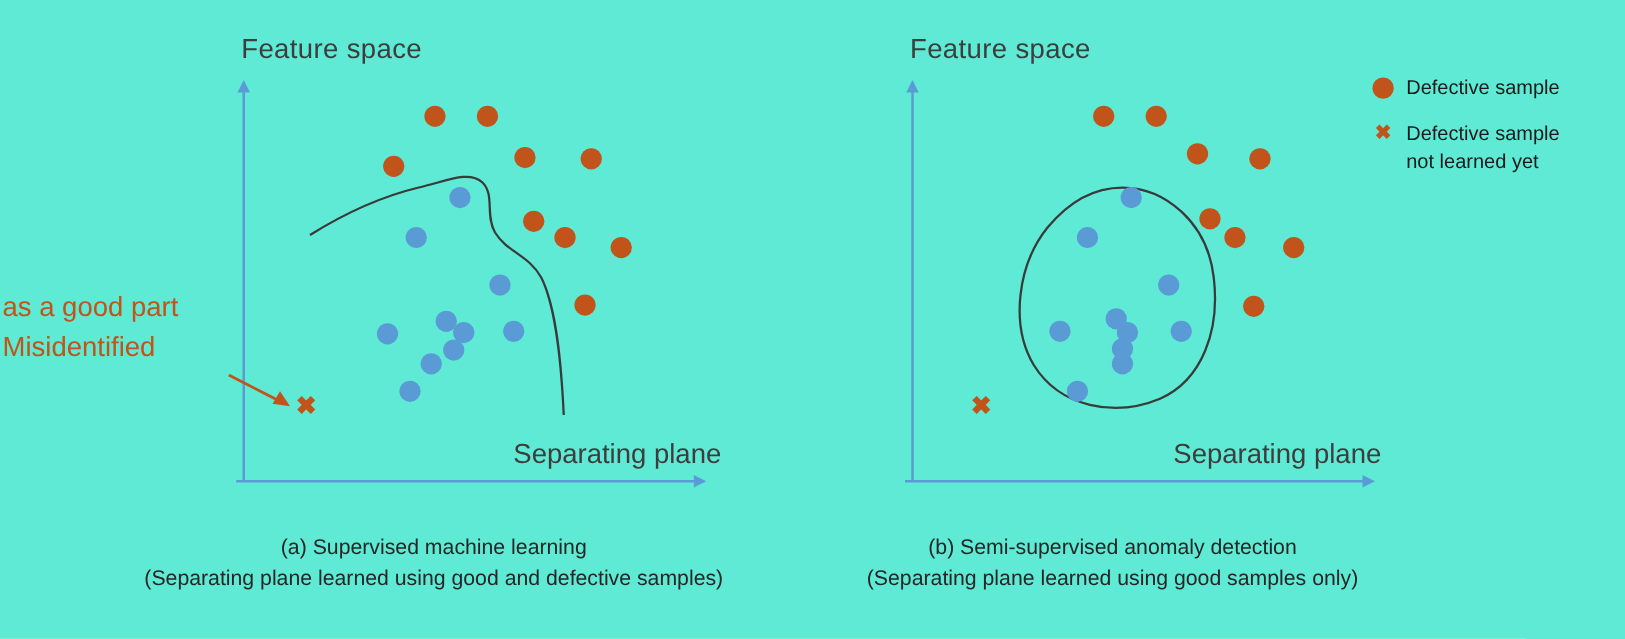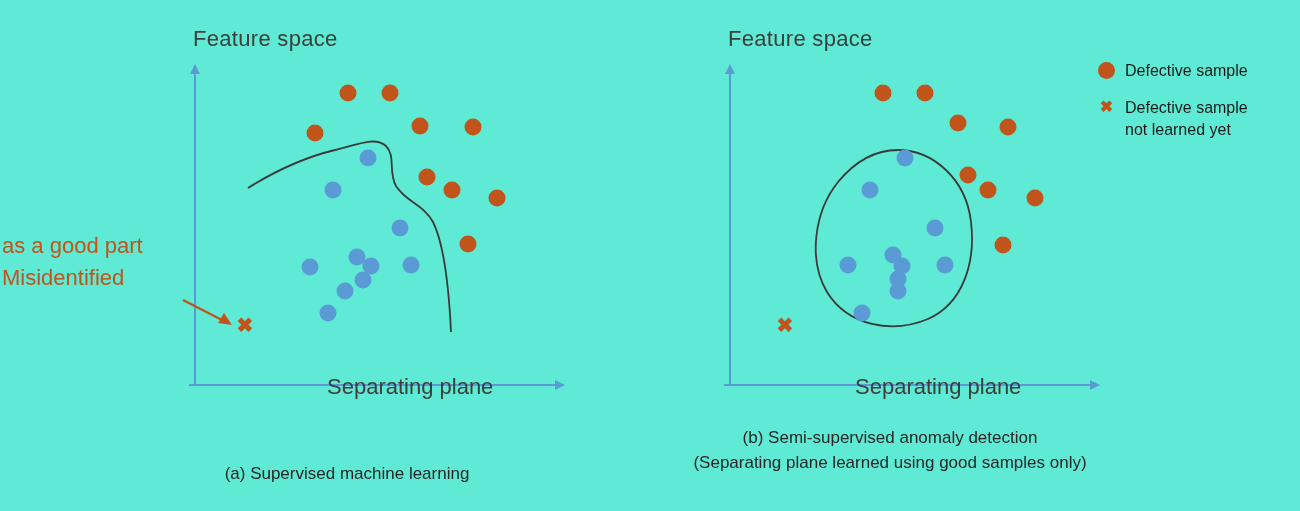--- a/index.html
+++ b/index.html
@@ -10,35 +10,35 @@
     --text:#3d3d3d;
   }
   *{margin:0;padding:0;box-sizing:border-box;}
   body{font-family:"Liberation Sans",sans-serif;background:#ffffff;}
   .canvas{position:relative;width:1300px;height:511px;background:#5eead4;overflow:hidden;}
   .panel{position:absolute;top:20px;width:400px;height:400px;}
   .panel-a{left:185px;}
   .panel-b{left:720px;}
   .feature-space-label{position:absolute;left:8px;top:6px;font-size:22px;color:var(--text);letter-spacing:.3px;}
   .plot{position:absolute;left:0;top:42px;}
-  .sep-plane-label{position:absolute;top:330px;font-size:22px;color:var(--text);width:250px;text-align:left;margin-top:24px;}
+  .sep-plane-label{position:absolute;top:330px;font-size:22px;color:var(--text);width:250px;text-align:right;}
   .panel-a .sep-plane-label{left:142px;}
   .panel-b .sep-plane-label{left:135px;}
   .legend{position:absolute;left:1098px;top:60px;width:200px;}
   .legend-row{display:flex;align-items:flex-start;margin-bottom:15px;}
   .legend-marker{width:17px;height:17px;border-radius:50%;flex:0 0 17px;margin-right:10px;margin-top:2px;}
   .legend-marker.good{background:var(--good);}
   .legend-marker.defective{background:var(--defective);}
   .legend-x{flex:0 0 17px;margin-right:10px;color:var(--defective);font-weight:bold;font-size:16px;line-height:20px;text-align:center;}
   .legend-label{font-size:16px;color:#1a1a1a;line-height:22px;white-space:pre-line;}
   .annotation{position:absolute;left:2px;top:230px;width:200px;}
   .annotation-text{font-size:22px;color:var(--defective);line-height:32px;}
   .annotation-arrow{position:absolute;left:178px;top:66px;}
   .caption{position:absolute;top:425px;text-align:center;color:#262626;}
-  .caption-a{left:22px;width:650px;margin-top:36px;}
+  .caption-a{left:22px;width:650px;}
   .caption-b{left:655px;width:470px;}
   .caption-line{font-size:17px;line-height:25px;}
   svg .axis{stroke:var(--axis);stroke-width:2;fill:none;}
   svg .axis-arrow{fill:var(--axis);}
   svg .curve{stroke:var(--curve);stroke-width:1.8;fill:none;}
 </style>
 </head>
 <body>
 
 <div class="canvas">
@@ -128,19 +128,20 @@
       <div>Misidentified</div>
     </div>
     <svg class="annotation-arrow" width="60" height="36" viewBox="0 0 60 36">
       <line x1="3" y1="4" x2="42" y2="24" stroke="#C0541A" stroke-width="2.2"></line>
       <polygon points="52,29 38,27 44,17" fill="#C0541A"></polygon>
     </svg>
   </div>
 
   <div class="caption caption-a">
     <div class="caption-line">(a) Supervised machine learning</div>
+    <div class="caption-line">(Separating plane learned using good and defective samples)</div>
   </div>
   <div class="caption caption-b">
     <div class="caption-line">(b) Semi-supervised anomaly detection</div>
     <div class="caption-line">(Separating plane learned using good samples only)</div>
   </div>
 
 </div>
 
 </body></html>

